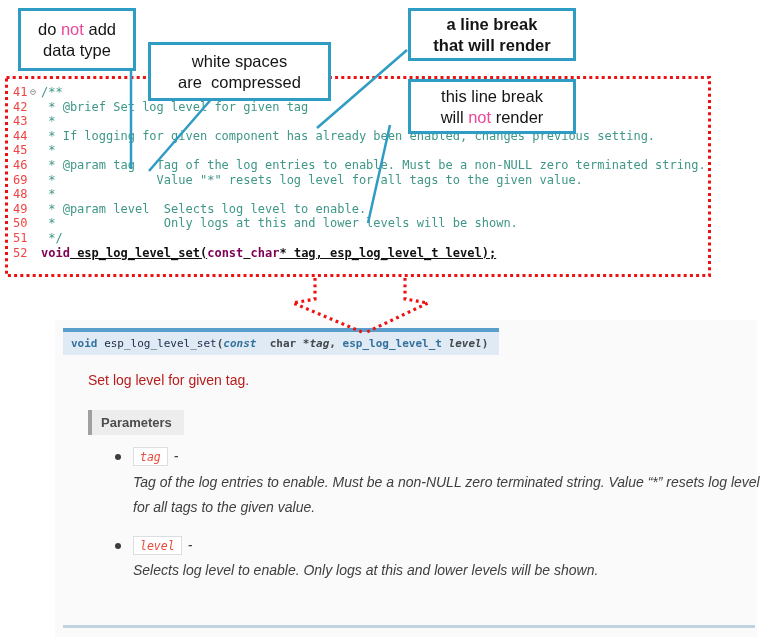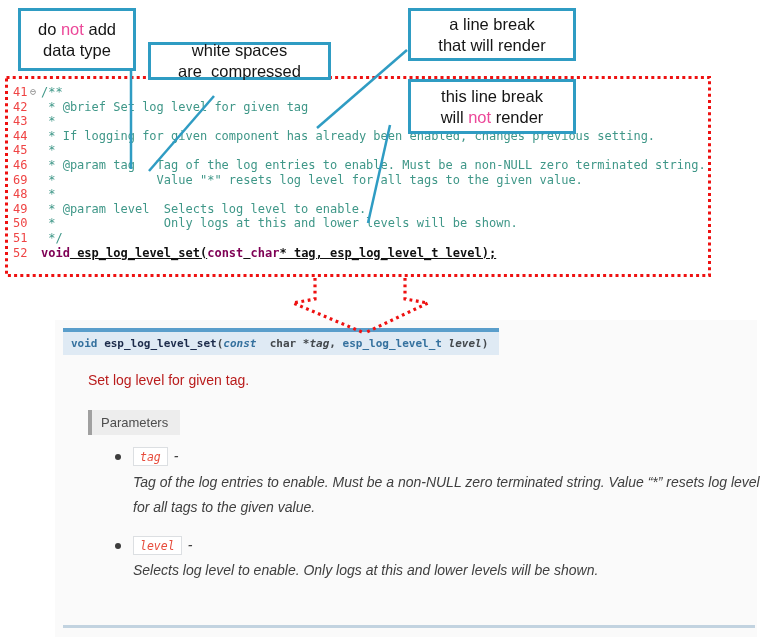--- a/index.html
+++ b/index.html
@@ -21,37 +21,37 @@
   
   .overlay{position:absolute;left:0;top:0;z-index:5;pointer-events:none;}
 
   
   .callout{position:absolute;box-sizing:border-box;background:#fff;border:3px solid #2f9cc3;z-index:10;
            display:flex;flex-direction:column;justify-content:center;align-items:center;text-align:center;
            font-size:16.5px;line-height:21px;color:#151515;}
   .cl-line{white-space:pre;}
   .red{color:#ec4899;}
   .c1{left:18px;top:8px;width:118px;height:63px;}
-  .c2{left:148px;top:42px;width:183px;height:38px;}
-  .c3{left:408px;top:8px;width:168px;height:53px;}
+  .c2{left:148px;top:42px;width:183px;height:59px;}
+  .c3{left:408px;top:8px;width:168px;height:53px;font-weight:bold;}
   .c4{left:408px;top:70px;width:168px;height:55px;margin-top:9px;}
 
   
   .doc-panel{position:absolute;left:55px;top:320px;width:702px;height:317px;background:#fafafa;z-index:2;color:#404040;}
   .sig-bar{display:inline-block;margin:8px 0 0 8px;border-top:4px solid #5a9ecb;background:#dfeaf4;
            padding:5px 11px 5px 8px;font-family:"DejaVu Sans Mono","Liberation Mono",monospace;
            font-size:11px;font-weight:600;white-space:pre;}
   .seg-skw{color:#35719e;}
   .seg-skwi{color:#35719e;font-style:italic;}
-  .seg-sname{color:#1c2b4a;font-weight:700;}
+  .seg-sname{color:#1c2b4a;font-weight:400;}
   .seg-sarg{color:#43484c;font-style:italic;}
   .seg-spl{color:#43484c;}
   .doc-p{margin:16px 0 0 33px;font-size:14px;line-height:19px;color:#b91c1c;}
   .rubric{display:inline-block;margin:20px 0 0 33px;background:#ededed;border-left:4px solid #a0a0a0;
-          padding:5px 12px 5px 9px;font-weight:normal;font-size:13px;color:#4d4d4d;}
+          padding:5px 12px 5px 9px;font-weight:bold;font-size:13px;color:#4d4d4d;}
   .params{margin:12px 0 0 0;padding:0 0 0 78px;list-style:none;font-style:italic;}
   .param{position:relative;margin-top:16px;}
   .param:first-child{margin-top:12px;}
   .param::before{content:"";position:absolute;left:-18px;top:7px;width:6px;height:6px;border-radius:50%;background:#3d3d3d;}
   .chip{display:inline-block;font-family:"DejaVu Sans Mono","Liberation Mono",monospace;font-size:11.5px;
         color:#e74c3c;background:#fff;border:1px solid #dcdfe2;padding:2px 6px 1px;}
   .sep{margin-left:6px;font-size:14px;}
   .desc{margin-top:4px;width:640px;font-size:14px;line-height:25px;color:#404040;}
   .param:last-child .desc{line-height:22px;}
   .next-sig{position:absolute;left:8px;top:305px;width:692px;height:3px;background:#c2d3e0;}

